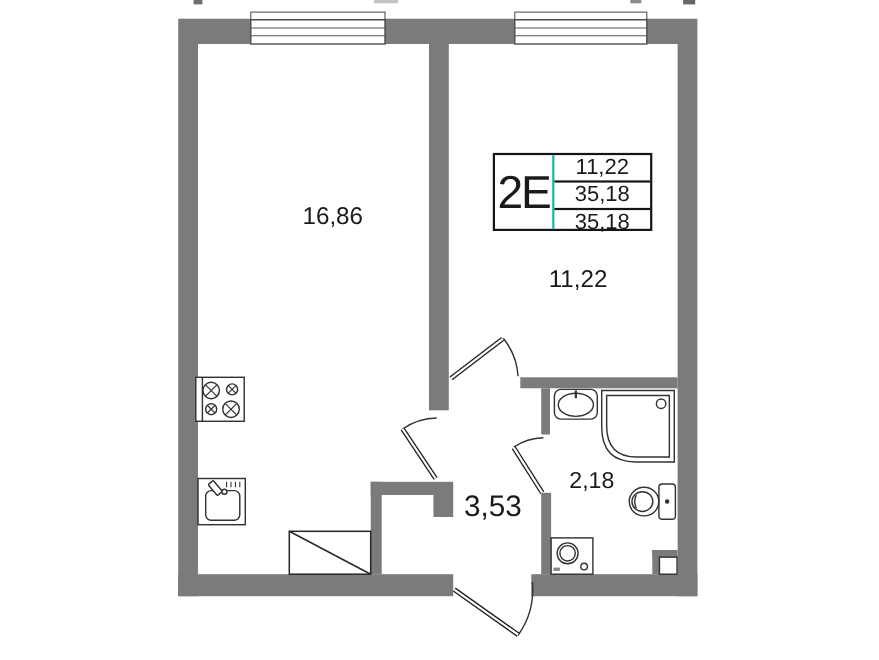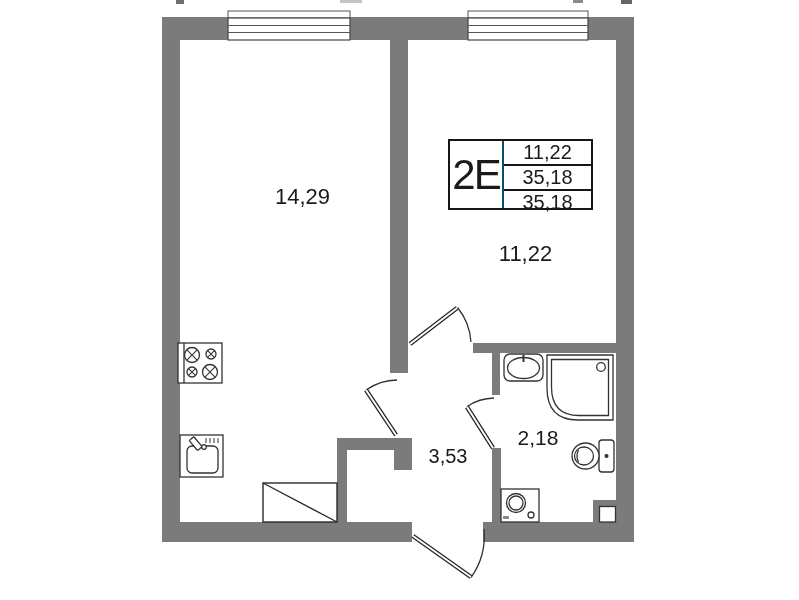--- a/index.html
+++ b/index.html
@@ -3,25 +3,25 @@
 <meta charset="utf-8">
 <style>
   html,body{margin:0;padding:0;background:#fff;}
   #stage{position:relative;width:799px;height:600px;background:#ffffff;overflow:hidden;
          font-family:"Liberation Sans",sans-serif;}
   #plan-svg{position:absolute;left:0;top:0;}
   .label{position:absolute;color:#1a1a1a;text-align:center;line-height:1.05;
          font-family:"Liberation Sans",sans-serif;}
   .label-living{left:265px;top:185px;width:75px;font-size:22px;}
   .label-bedroom{left:488px;top:242px;width:75px;font-size:22px;}
-  .label-hall{left:413px;top:446px;width:70px;font-size:20px;text-align:center;}
+  .label-hall{left:413px;top:446px;width:70px;font-size:27px;text-align:center;}
   .label-bath{left:503px;top:427px;width:70px;font-size:21px;}
   .info-table{position:absolute;left:448px;top:139px;width:145px;height:71px;
               display:flex;border:2px solid #151515;background:#fff;box-sizing:border-box;}
-  .info-type{width:52px;border-right:2px solid #0c4a6e;display:flex;align-items:center;
+  .info-type{width:52px;border-right:2px solid #14b8a6;display:flex;align-items:center;
              justify-content:center;font-size:42px;letter-spacing:-2px;color:#1a1a1a;}
   .info-rows{flex:1;display:flex;flex-direction:column;}
   .info-row{flex:1;display:flex;align-items:center;justify-content:center;
             font-size:20px;color:#1a1a1a;box-sizing:border-box;}
   .info-row.r1{border-top:2px solid #151515;border-bottom:2px solid #151515;}
 </style>
 </head>
 <body>
 
 <div id="stage">
@@ -147,21 +147,21 @@
 
   <g fill="#fff" stroke="#333" stroke-width="1.3">
     <rect x="501" y="489" width="38" height="33"></rect>
     <circle cx="516" cy="503" r="9.5"></circle>
     <circle cx="516" cy="503" r="7"></circle>
     <circle cx="531" cy="515" r="3"></circle>
     <rect x="503" y="516" width="6" height="3" fill="#888" stroke="none"></rect>
   </g>
 </svg>
 
-  <div class="label label-living">14,29</div>
+  <div class="label label-living">16,86</div>
   <div class="label label-bedroom">11,22</div>
   <div class="label label-hall">3,53</div>
   <div class="label label-bath">2,18</div>
 
   <div class="info-table">
     <div class="info-type">2Е</div>
     <div class="info-rows">
       <div class="info-row r0">11,22</div>
       <div class="info-row r1">35,18</div>
       <div class="info-row r2">35,18</div>

